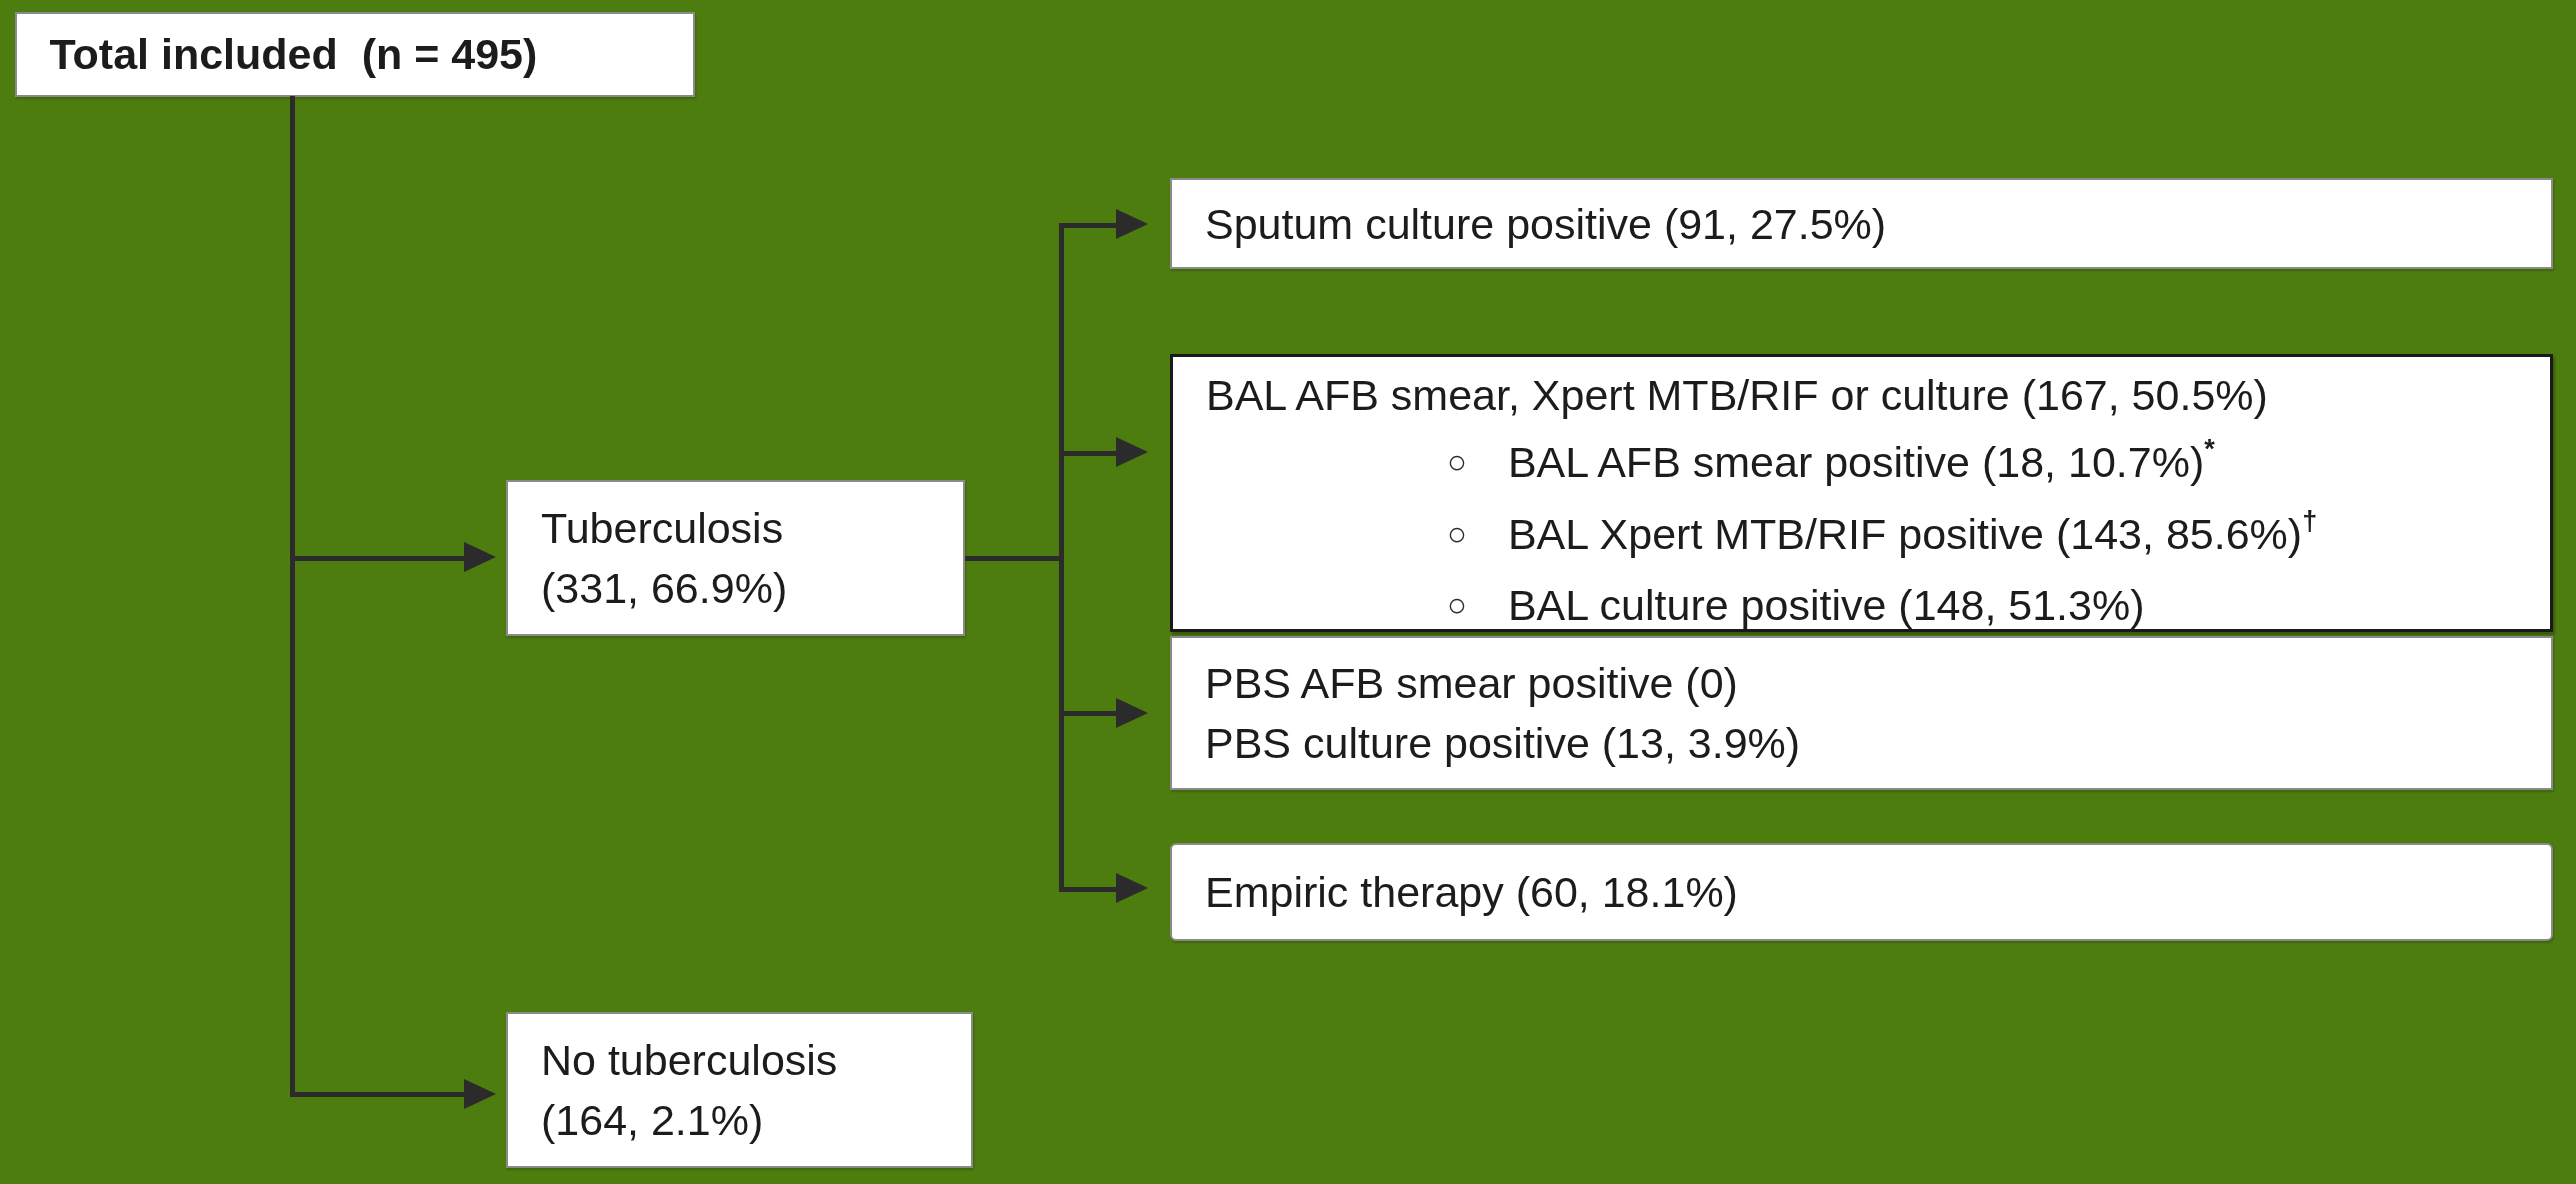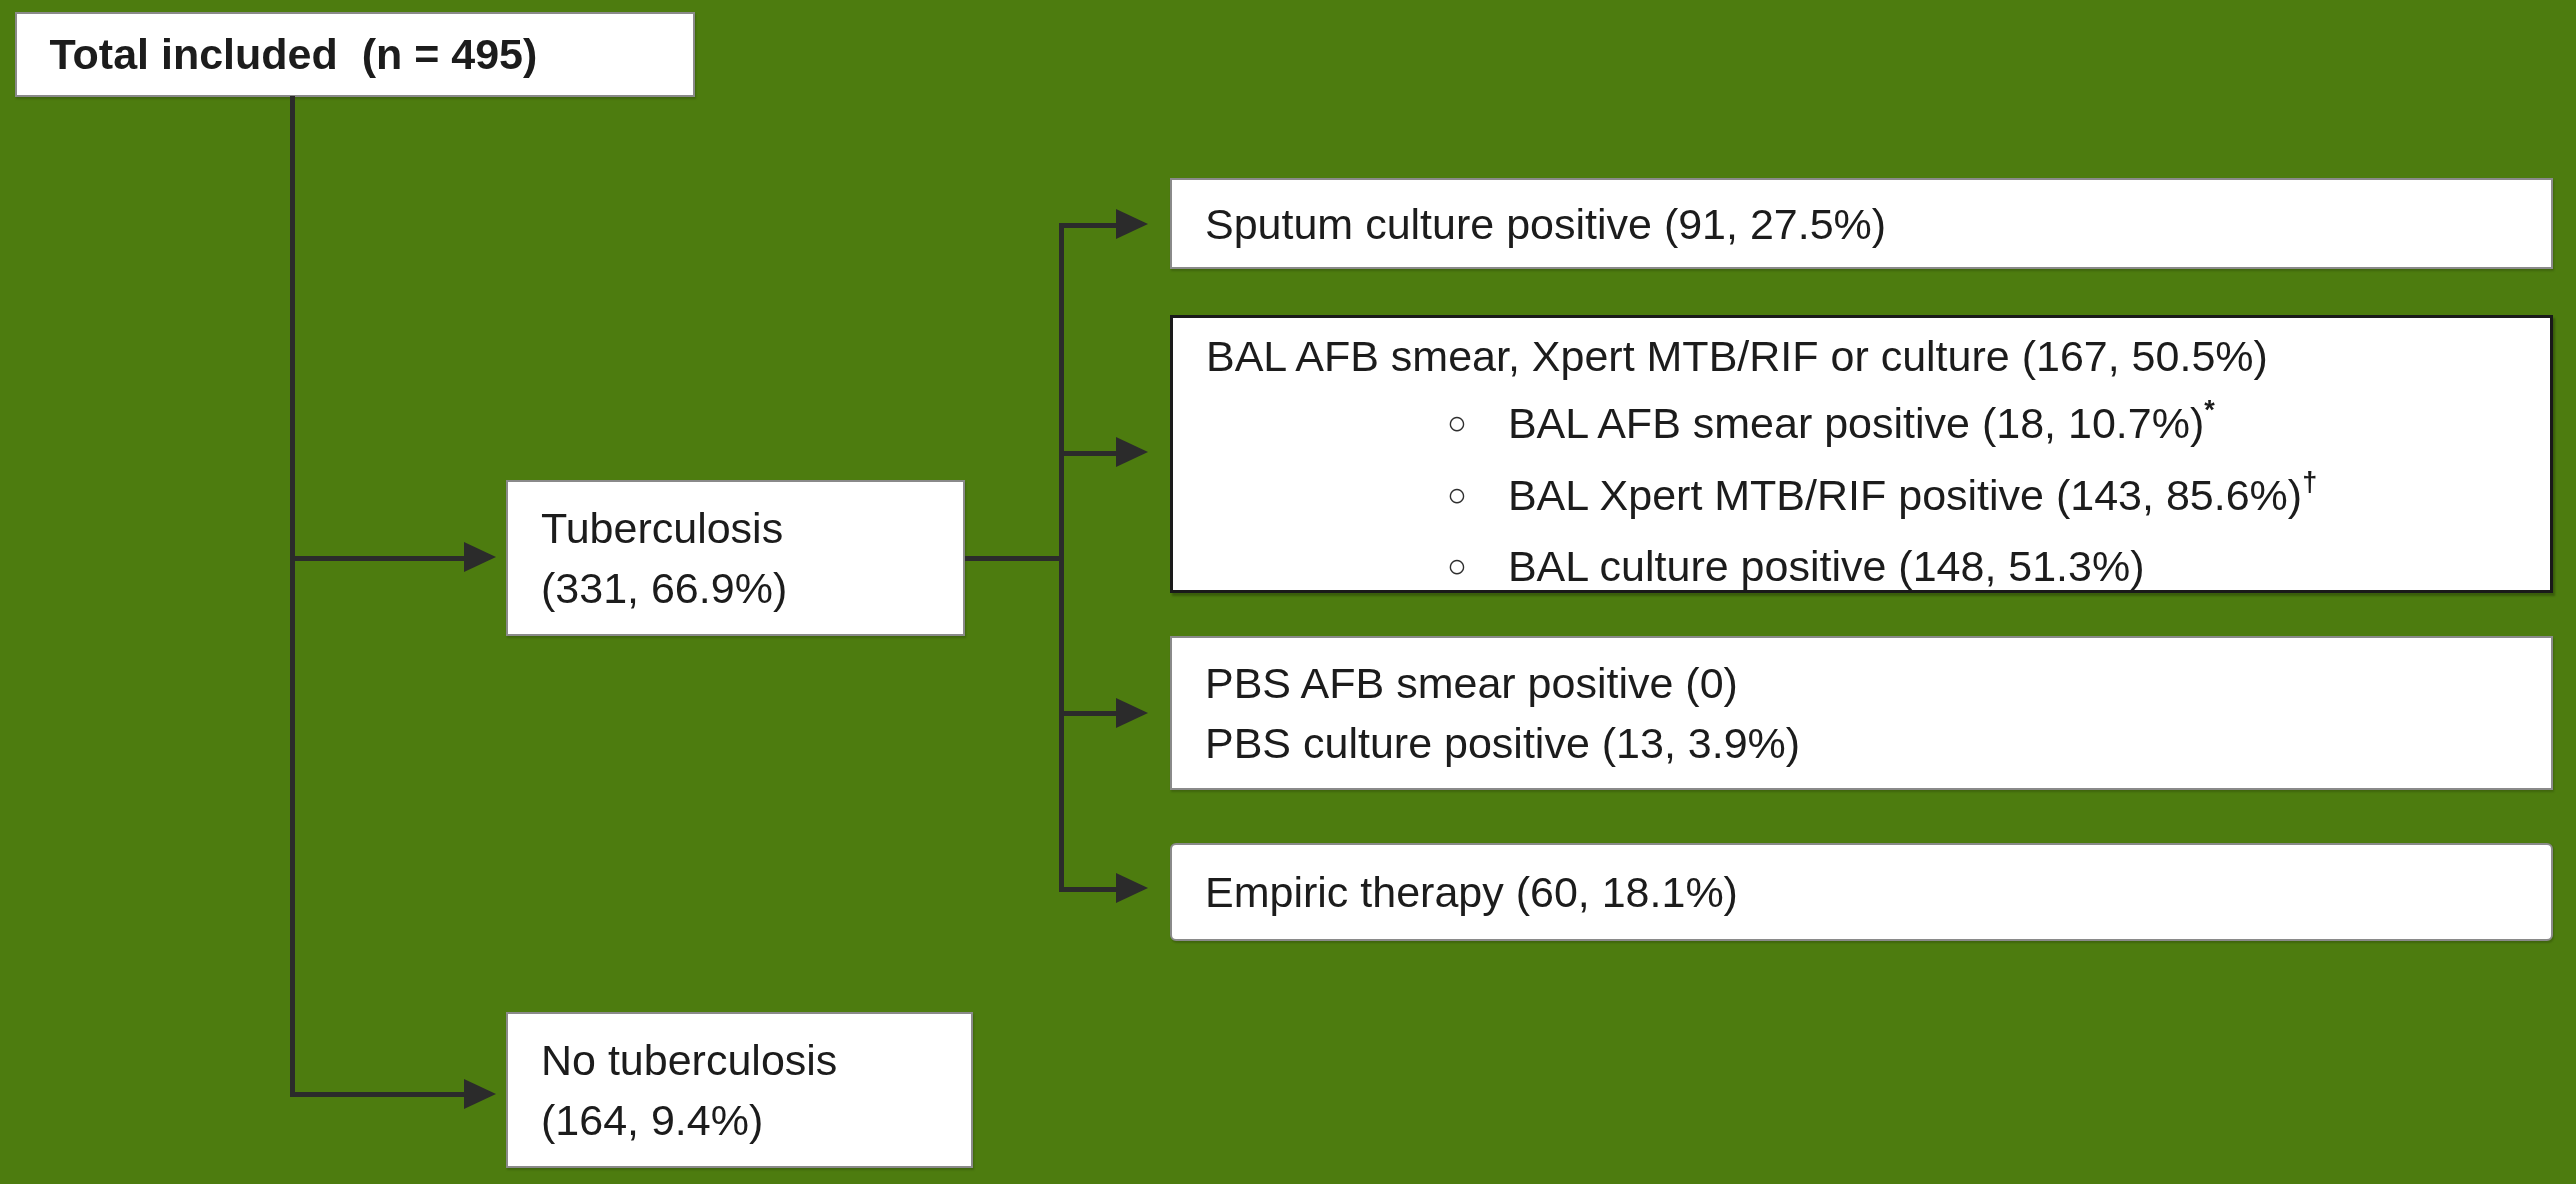--- a/index.html
+++ b/index.html
@@ -26,20 +26,21 @@
     flex-direction: column;
     justify-content: center;
     font-size: 43px;
     line-height: 56px;
     color: #1c1c1c;
   }
   .node.thick {
     border: 3.9px solid #1a1a1a;
     box-shadow: 1.9px 2.9px 1.9px rgba(0,0,0,0.25);
     justify-content: flex-start;
+    margin-top: 39px;
   }
   .pad { padding-left: 33px; padding-right: 9.6px; }
   .pre { white-space: pre; }
   .line {
     position: absolute;
     background: #2b2b2b;
   }
   .arrow {
     position: absolute;
     width: 0;
@@ -131,17 +132,17 @@
 
   <div class="node pad" style="left:1170px; top:843px; width:1383px; height:98px;border-radius:6px;">
     <span>Empiric therapy (60, 18.1%)</span>
   </div>
 
   <div class="line" style="left:290px; top:1092px; width:177px; height:4.8px;"></div>
   <div class="arrow" style="left:464px; top:1079px;"></div>
 
   <div class="node pad two-line" style="left:506px; top:1012px; width:467px; height:156px;">
     <span>No tuberculosis</span>
-    <span>(164, 9.4%)</span>
+    <span>(164, 2.1%)</span>
   </div>
 
 </div>
 
 
 </body></html>

